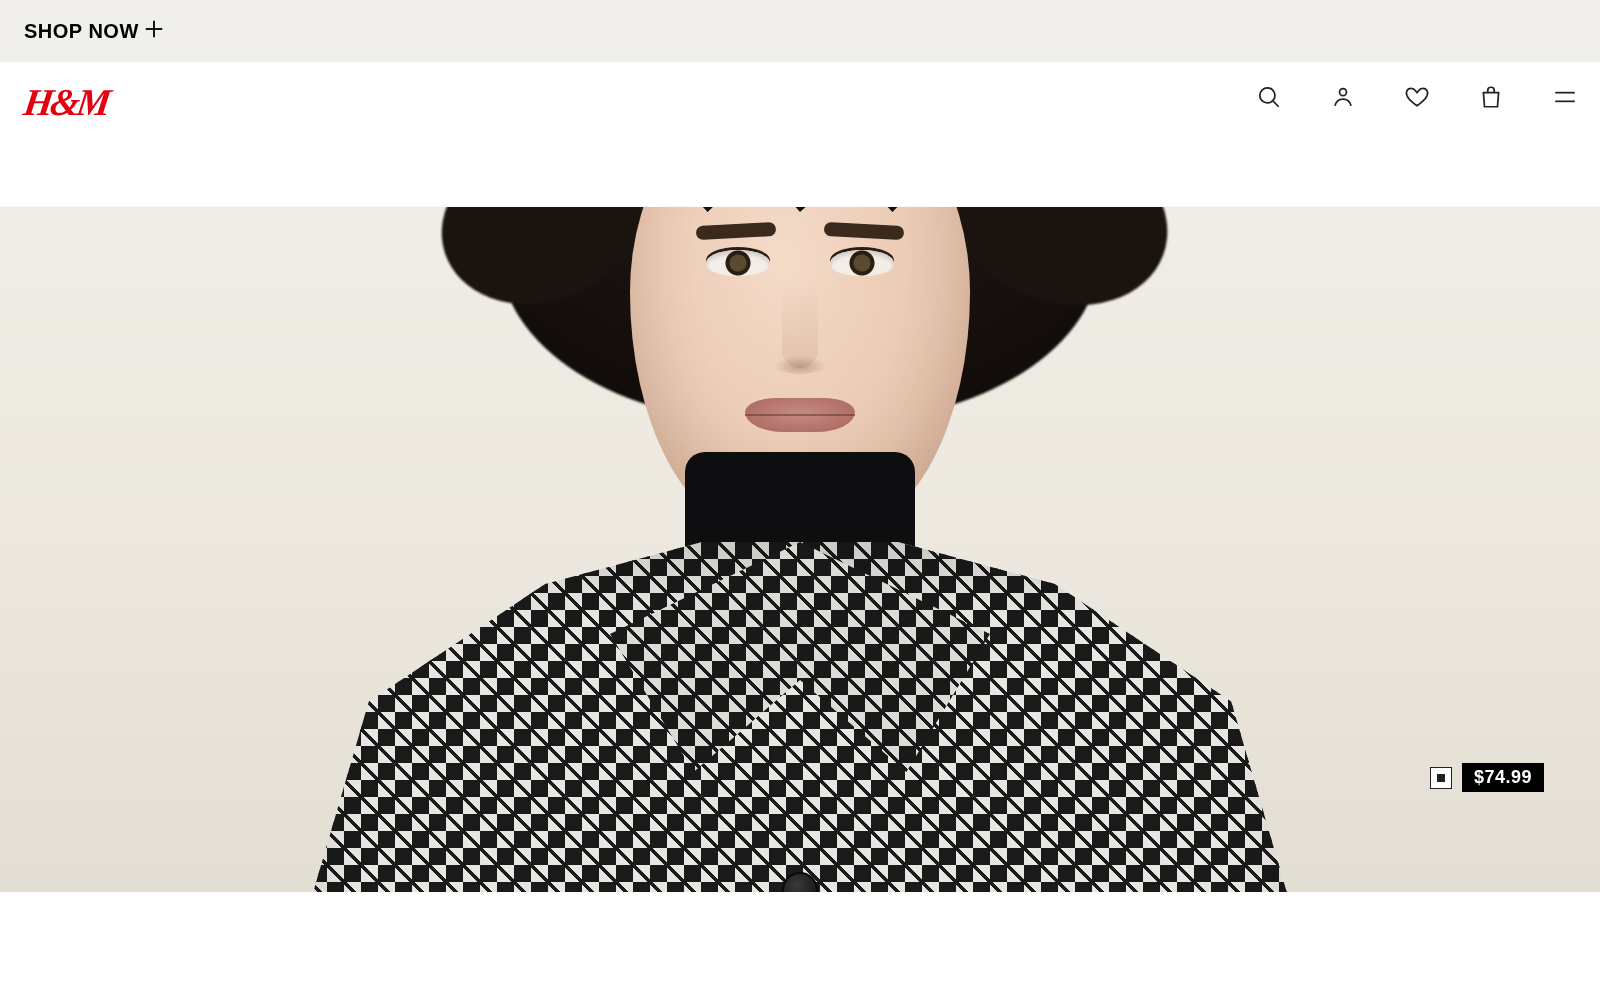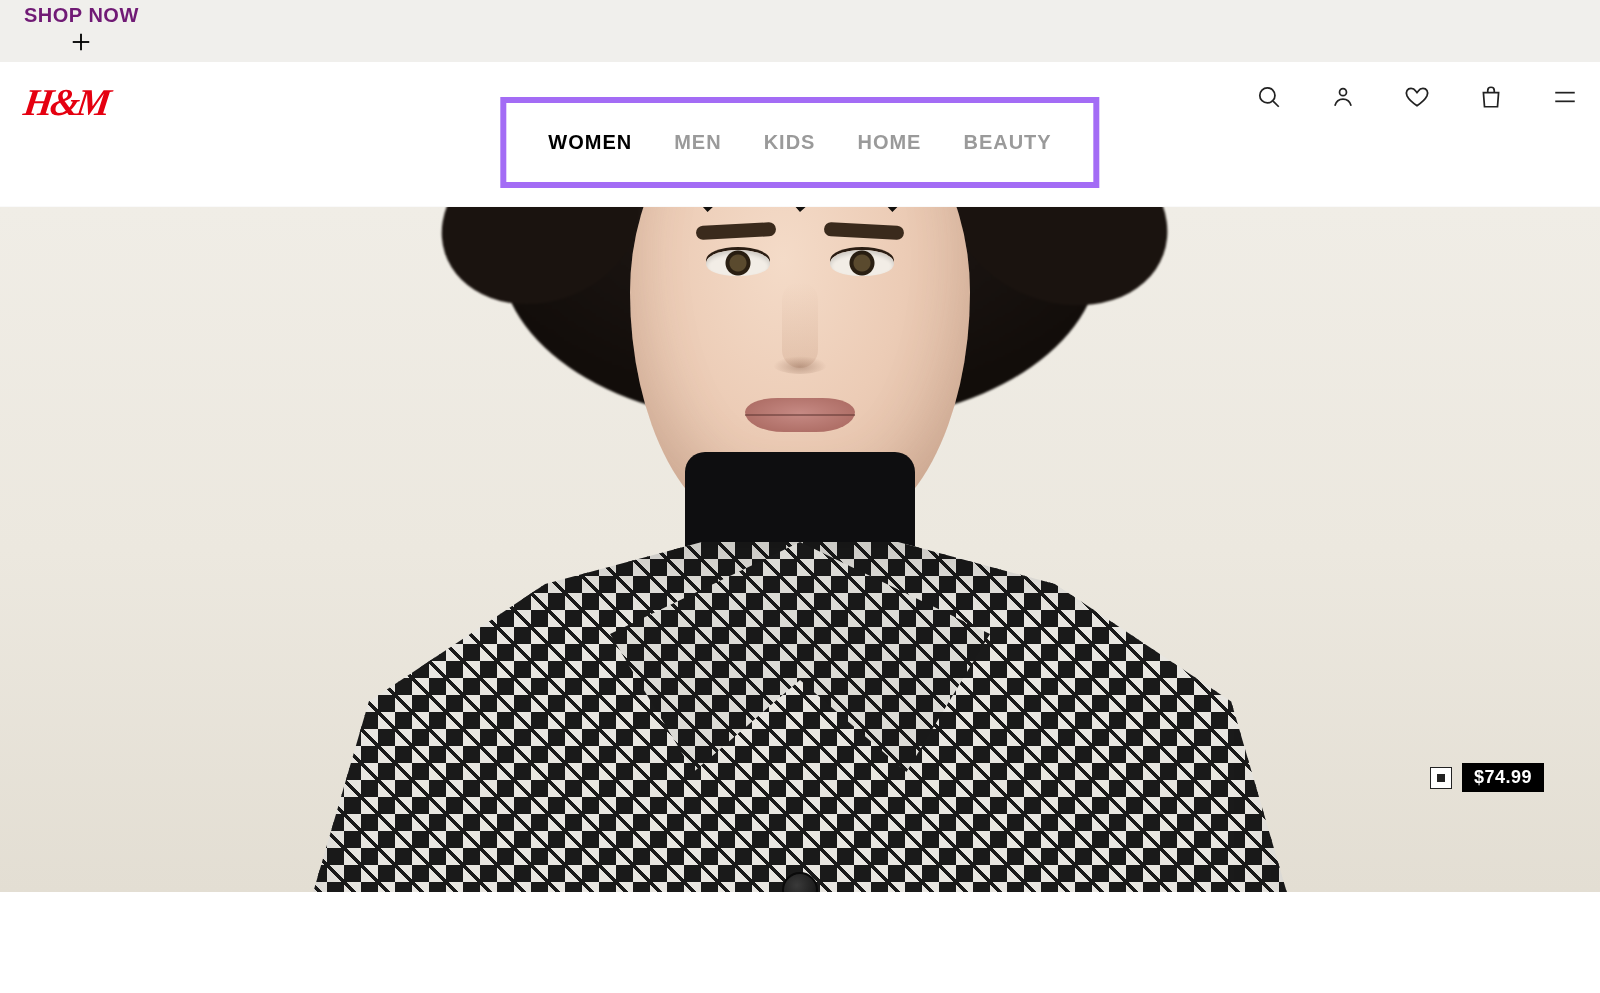--- a/index.html
+++ b/index.html
@@ -25,24 +25,23 @@
     font-weight: 400;
     color: #222;
     letter-spacing: 0.2px;
   }
   .shop-now {
     display: flex;
     align-items: center;
     gap: 4px;
     font-size: 20px;
     font-weight: 700;
-    color: #701a75;
+    color: #000000;
     letter-spacing: 0.5px;
     cursor: pointer;
-    flex-direction: column;
   }
   .shop-now svg { width: 22px; height: 22px; }
 
   
   .header {
     position: relative;
     height: 145px;
     background: #fff;
     border-bottom: 1px solid rgba(0,0,0,0.02);
   }
@@ -301,29 +300,20 @@
         </svg>
     </div>
     <div class="icon-btn">
       <svg viewBox="0 0 24 24">
           <line x1="3" y1="8" x2="21" y2="8"></line>
           <line x1="3" y1="16" x2="21" y2="16"></line>
         </svg>
     </div>
   </div>
 
-  <div class="nav-wrap">
-    <div class="nav-highlight">
-      <span class="nav-item active">WOMEN</span>
-      <span class="nav-item">MEN</span>
-      <span class="nav-item">KIDS</span>
-      <span class="nav-item">HOME</span>
-      <span class="nav-item">BEAUTY</span>
-    </div>
-  </div>
 </div>
 
 <div class="hero">
   <div class="bg-grad"></div>
 
   <div class="figure">
     <div class="hair"></div>
     <div class="face">
       <div class="brow left"></div>
       <div class="brow right"></div>

